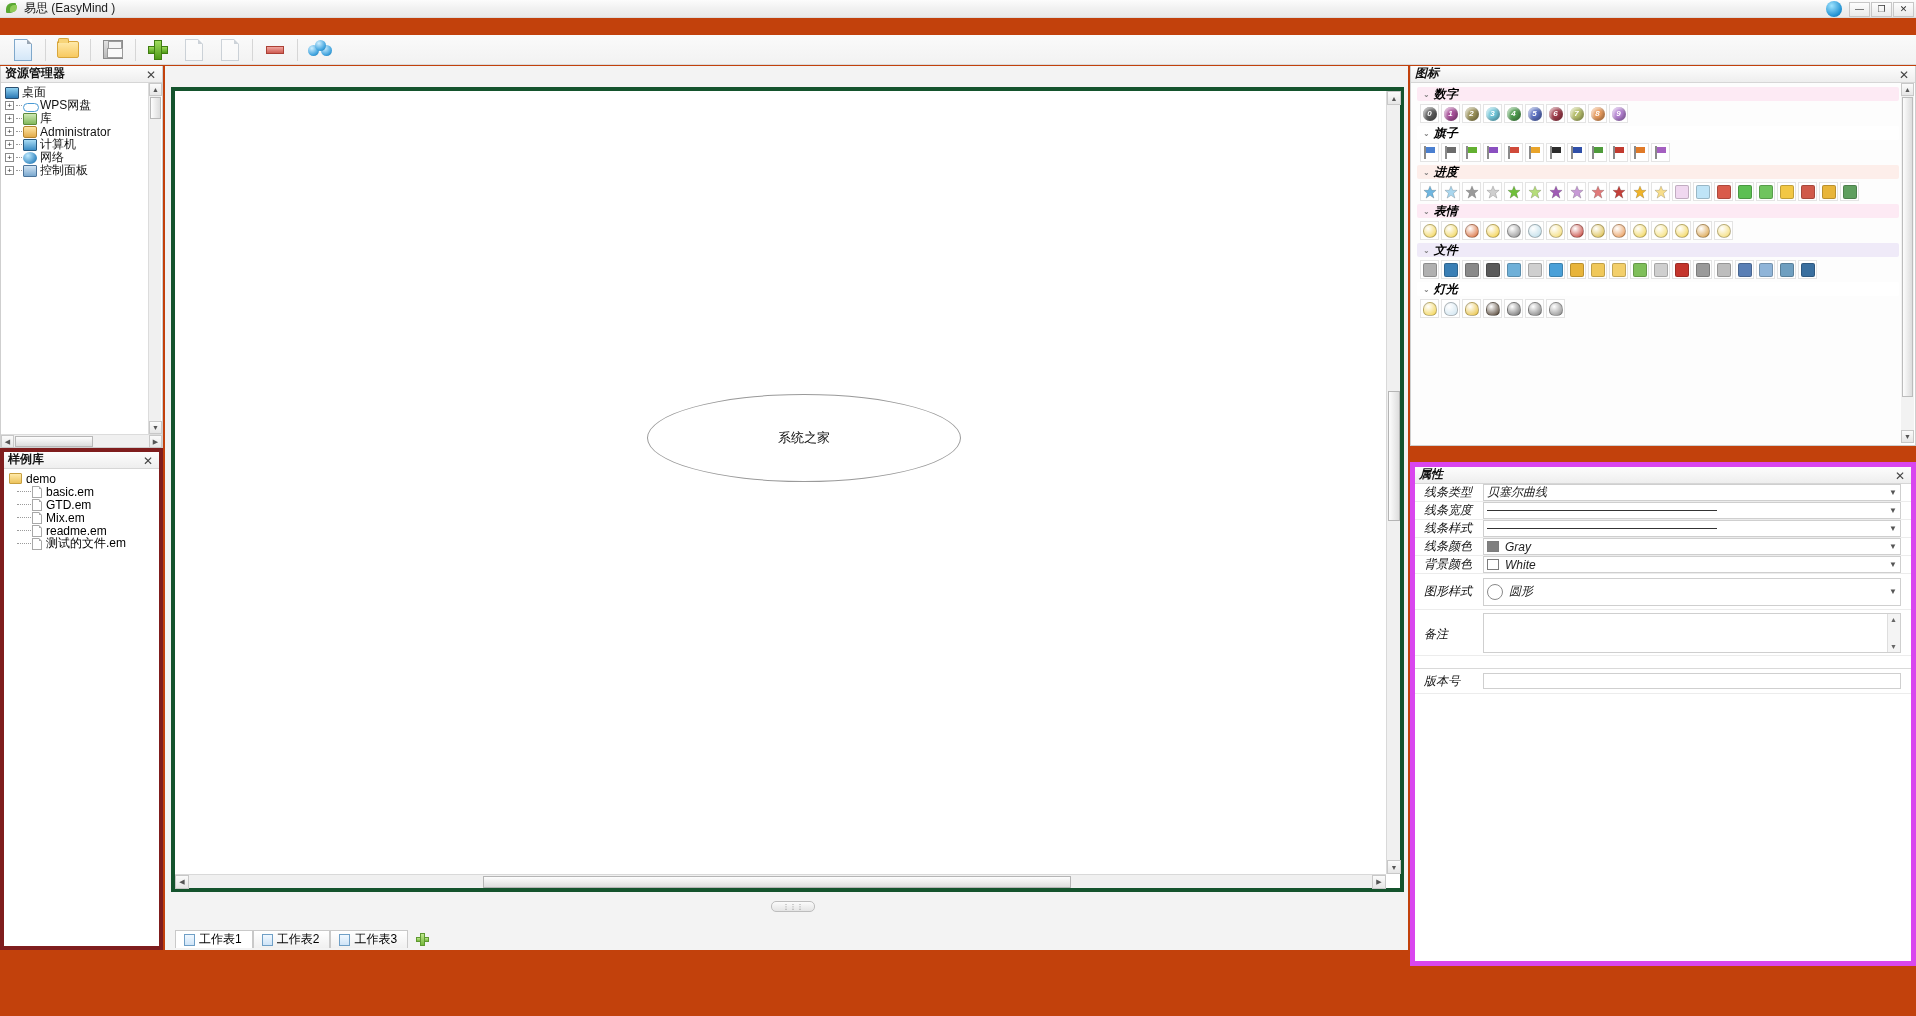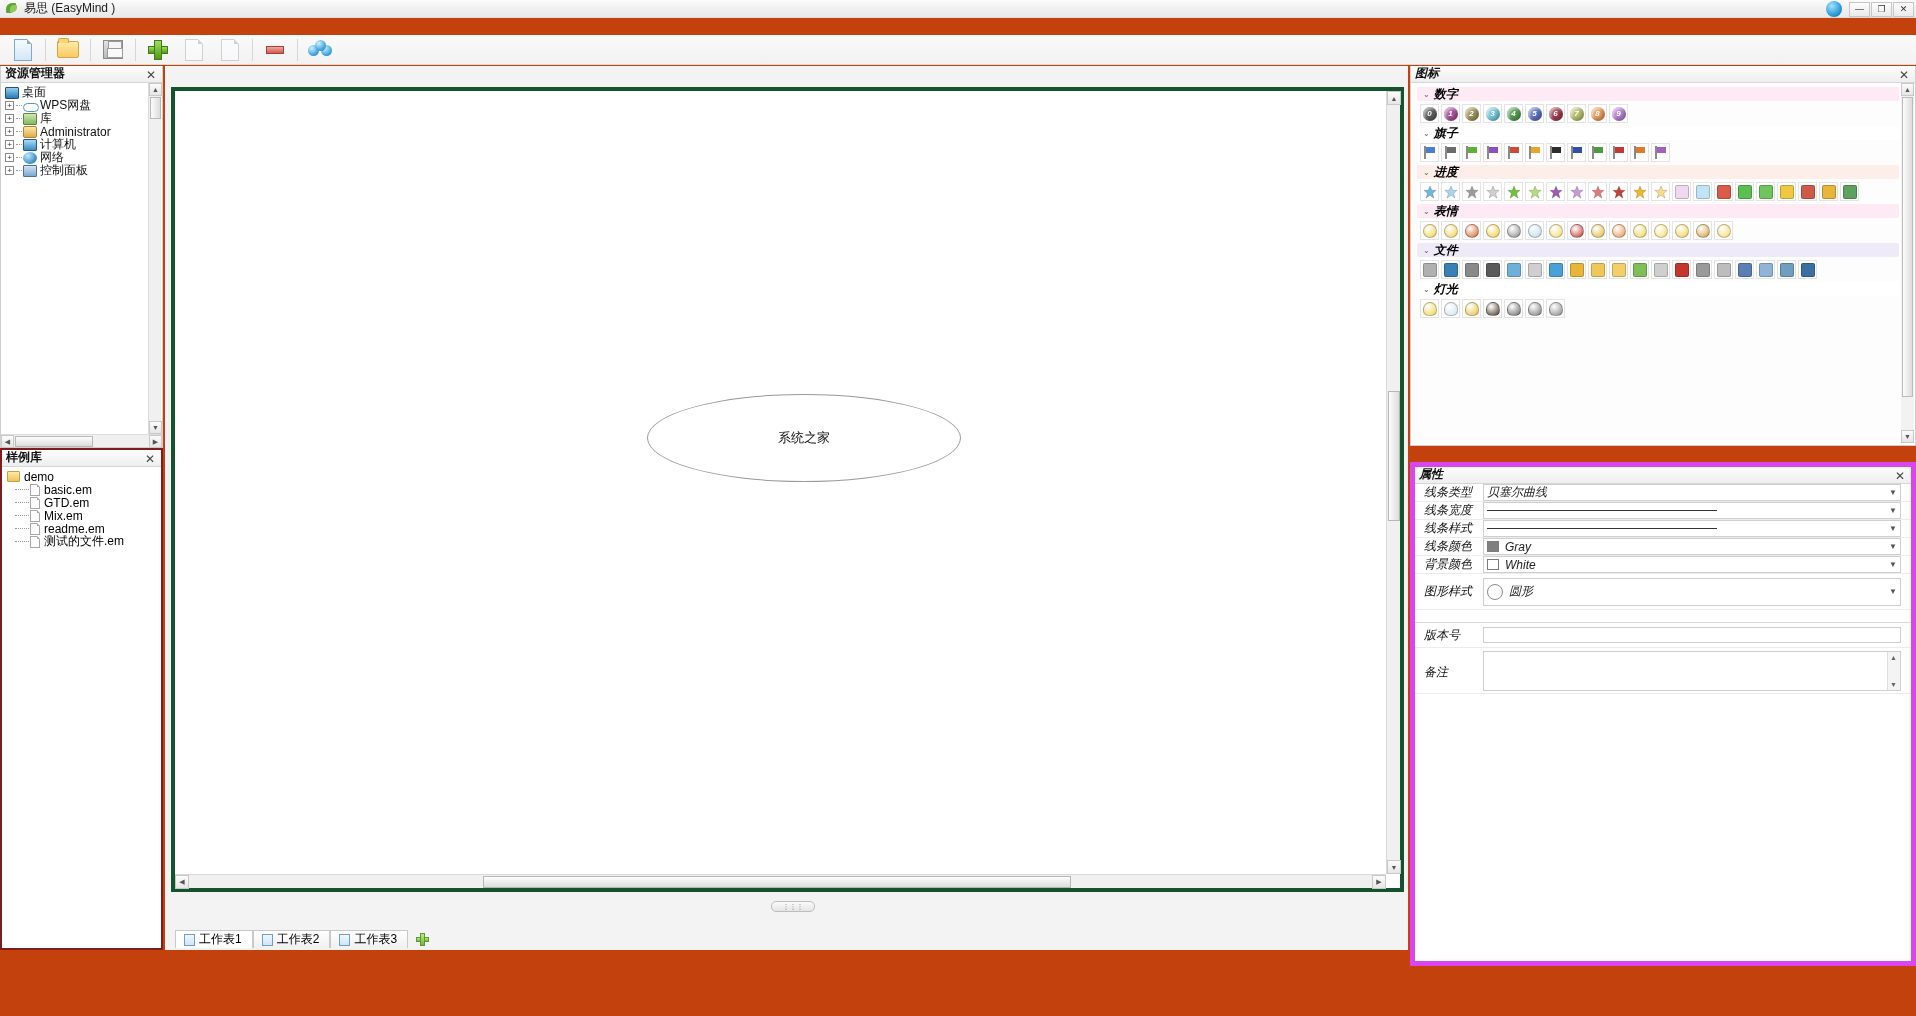--- a/index.html
+++ b/index.html
@@ -116,21 +116,21 @@
   .sarrow { position:absolute; left:0; width:13px; height:13px; background:linear-gradient(to bottom,#fbfbfb,#e6e6e6);
      border:1px solid #c8c8c8; display:flex;align-items:center;justify-content:center;font-size:7px;color:#555;}
   .scroll-h { position:absolute; left:0; bottom:0; right:0; height:13px;
               background:#f0f0f0; border-top:1px solid #dcdcdc; }
   .scroll-h .thumb { position:absolute; top:1px; left:14px; width:78px; height:11px;
      background:linear-gradient(to bottom,#fdfdfd,#dcdcdc); border:1px solid #b8b8b8; }
   .harrow { position:absolute; top:0; width:13px; height:13px; background:linear-gradient(to bottom,#fbfbfb,#e6e6e6);
      border:1px solid #c8c8c8; display:flex;align-items:center;justify-content:center;font-size:7px;color:#555;}
 
   .samples { position:absolute; left:0; top:382px; width:163px; height:502px;
-             background:#fff; border:2px solid #7f1d1d; }
+             background:#fff; border:4px solid #7f1d1d; }
   .samples .body { position:absolute; left:0; top:17px; right:0; bottom:0; background:#fff; padding:3px 0 0 5px;}
   .fnode { display:flex; align-items:center; height:13px; font-size:12px; }
   .fnode .ic-folder{width:13px;height:11px;margin-right:4px;background:linear-gradient(to bottom,#ffe9a8,#ecc35c);
      border:1px solid #c8a040;border-radius:1px;flex:0 0 auto;}
   .fnode .ic-file{width:10px;height:12px;margin-right:4px;background:#fff;border:1px solid #a8a8a8;flex:0 0 auto;position:relative;}
   .fnode .ic-file:after{content:"";position:absolute;right:-1px;top:-1px;border-width:0 3px 3px 0;border-style:solid;
      border-color:#fff #fff #a8a8a8 #a8a8a8;}
   .fnode .dots { width:14px;height:1px;border-top:1px dotted #9b9b9b;margin-left:8px;margin-right:1px;flex:0 0 auto;}
 
   
@@ -861,33 +861,33 @@
           <div class="plabel">图形样式</div>
           <div class="pfield" style="height:28px;">
             <span class="fval">
               <span class="circ-prev"></span>
               <span>圆形</span>
             </span>
             <span class="caret">▼</span>
           </div>
         </div>
 
-        <div class="prow single sep" style="margin-top:12px;">
-          <div class="plabel">版本号</div>
-          <div class="verfield"></div>
-        </div>
-
         <div class="prow tall">
           <div class="plabel">备注</div>
           <div class="notearea">
             <div class="sb">
               <span class="a" style="top:2px;">▲</span>
               <span class="a" style="bottom:2px;">▼</span>
             </div>
           </div>
         </div>
 
+        <div class="prow single sep" style="margin-top:12px;">
+          <div class="plabel">版本号</div>
+          <div class="verfield"></div>
+        </div>
+
       </div>
     </div>
 
   </div>
 
 </div>
 
 </body></html>

